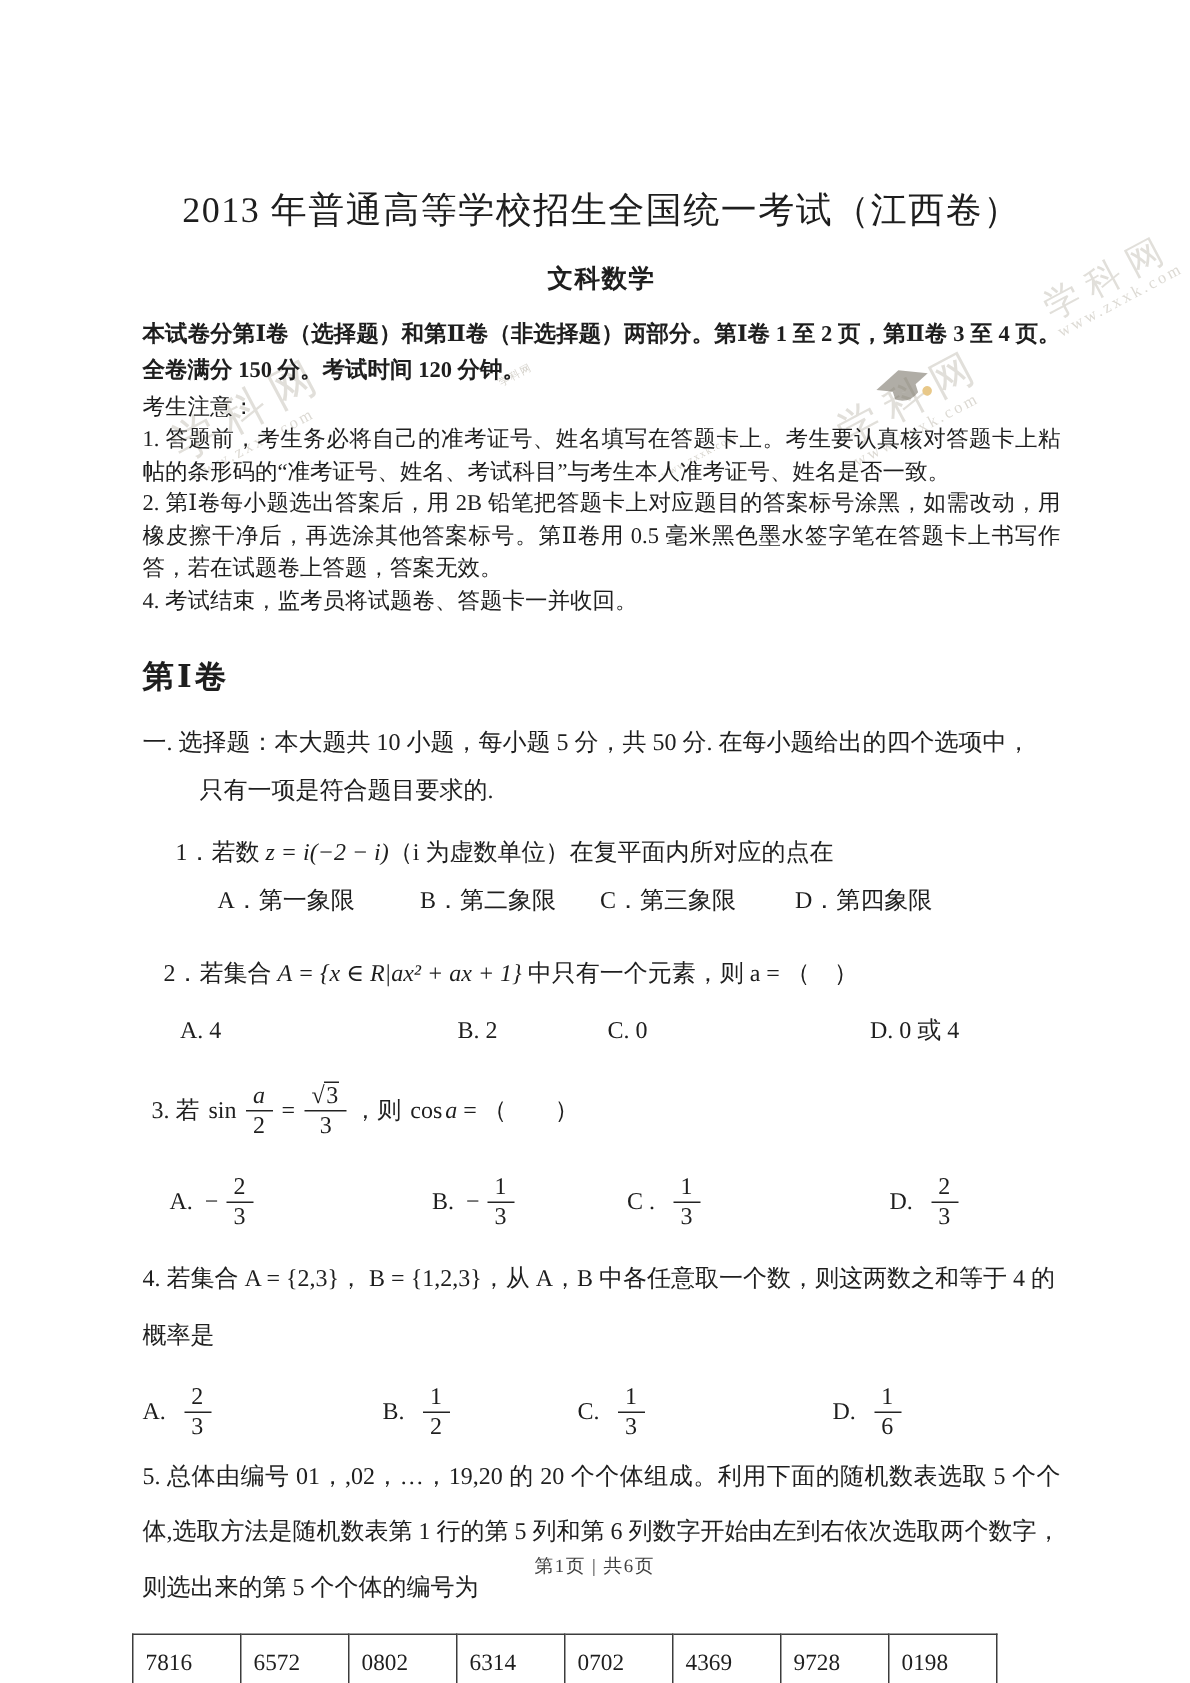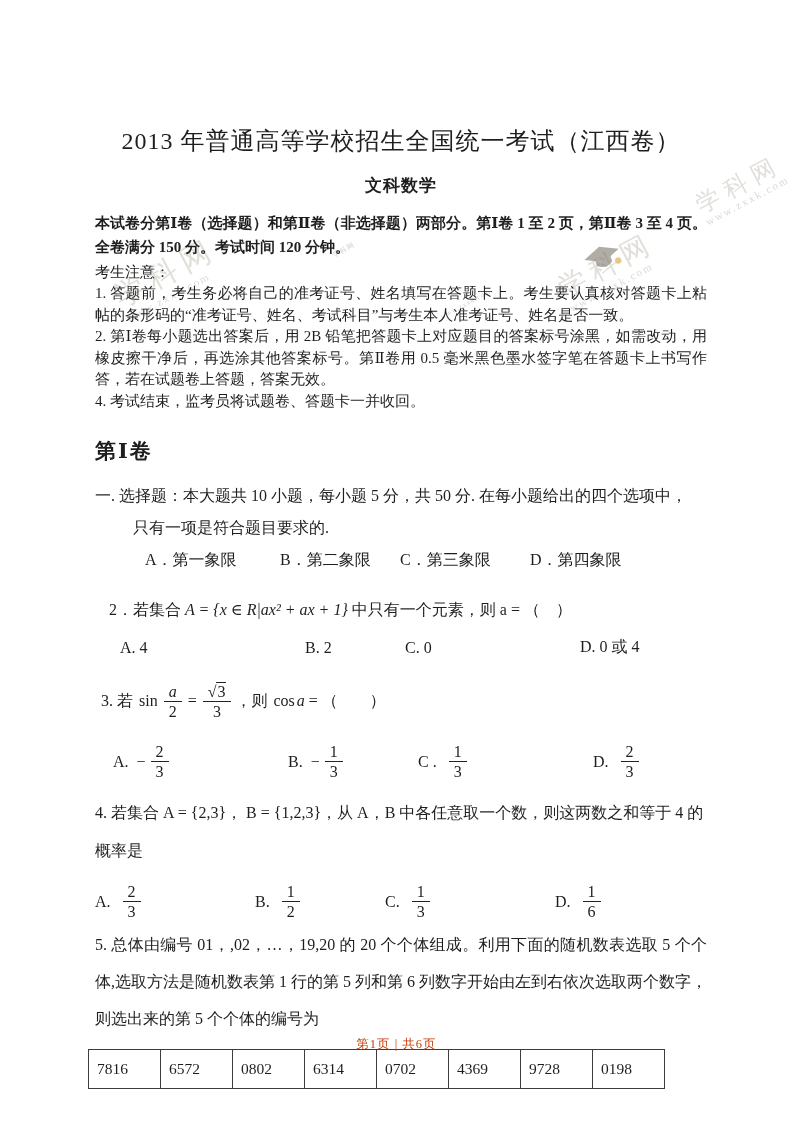--- a/index.html
+++ b/index.html
@@ -50,21 +50,21 @@
   .sqrt-sym{font-style:normal;}
   .sqrt-rad{font-style:normal;border-top:1.2px solid #222;padding:0 1px;}
   
   .num-table{border-collapse:collapse;margin:12px 0 0 -7px;}
   .num-table td{
     border:1.3px solid #3c3c3c;width:63px;height:34px;
     font-size:15.5px;padding:2px 0 2px 8px;vertical-align:middle;font-style:normal;font-family:Liberation Serif, serif;
   }
   
   .footer{position:absolute;left:0;top:1036px;width:100%;text-align:center;
-    font-size:12.5px;color:#c2410c;letter-spacing:1px;}
+    font-size:12.5px;color:#404040;letter-spacing:1px;}
   
   .wm{position:absolute;transform:rotate(-28deg);color:rgba(168,160,146,0.34);
       font-size:30px;letter-spacing:7px;white-space:nowrap;pointer-events:none;}
   .wm .wm-url{display:block;font-size:11px;letter-spacing:2px;margin-top:-4px;color:rgba(168,160,146,0.40);}
   .wm-micro{position:absolute;transform:rotate(-28deg);font-size:7px;color:rgba(160,152,138,0.45);
       letter-spacing:1px;pointer-events:none;line-height:9px;white-space:nowrap;}
   .wm-logo{position:absolute;opacity:.6;pointer-events:none;transform:rotate(-18deg);}
 </style>
 </head>
 <body>
@@ -103,20 +103,21 @@
     <h2 class="subtitle">文科数学</h2>
     <p class="intro">本试卷分第Ⅰ卷（选择题）和第Ⅱ卷（非选择题）两部分。第Ⅰ卷 1 至 2 页，第Ⅱ卷 3 至 4 页。全卷满分 150 分。考试时间 120 分钟。</p>
     <p class="notice-title">考生注意：</p>
     <p class="notice">1. 答题前，考生务必将自己的准考证号、姓名填写在答题卡上。考生要认真核对答题卡上粘帖的条形码的“准考证号、姓名、考试科目”与考生本人准考证号、姓名是否一致。</p>
     <p class="notice">2. 第Ⅰ卷每小题选出答案后，用 2B 铅笔把答题卡上对应题目的答案标号涂黑，如需改动，用橡皮擦干净后，再选涂其他答案标号。第Ⅱ卷用 0.5 毫米黑色墨水签字笔在答题卡上书写作答，若在试题卷上答题，答案无效。</p>
     <p class="notice">4. 考试结束，监考员将试题卷、答题卡一并收回。</p>
 
     <h3 class="section-heading">第Ⅰ卷</h3>
     <p class="sec-intro"><span>一. 选择题：本大题共 10 小题，每小题 5 分，共 50 分. 在每小题给出的四个选项中，</span><span class="l2">只有一项是符合题目要求的.</span></p>
 
+    <p class="question q1"><span>1．若数 </span><span class="math">z = i(−2 − i)</span><span>（i 为虚数单位）在复平面内所对应的点在</span></p>
     <div class="opts opts-q1">
       <span class="opt" style="width:135px">A．第一象限</span>
       <span class="opt" style="width:120px">B．第二象限</span>
       <span class="opt" style="width:130px">C．第三象限</span>
       <span class="opt">D．第四象限</span>
     </div>
 
     <p class="question q2"><span>2．若集合 </span><span class="math">A = {x ∈ R|ax² + ax + 1}</span><span> 中只有一个元素，则 a = （　）</span></p>
     <div class="opts opts-q2">
       <span class="opt" style="width:185px">A. 4</span>

